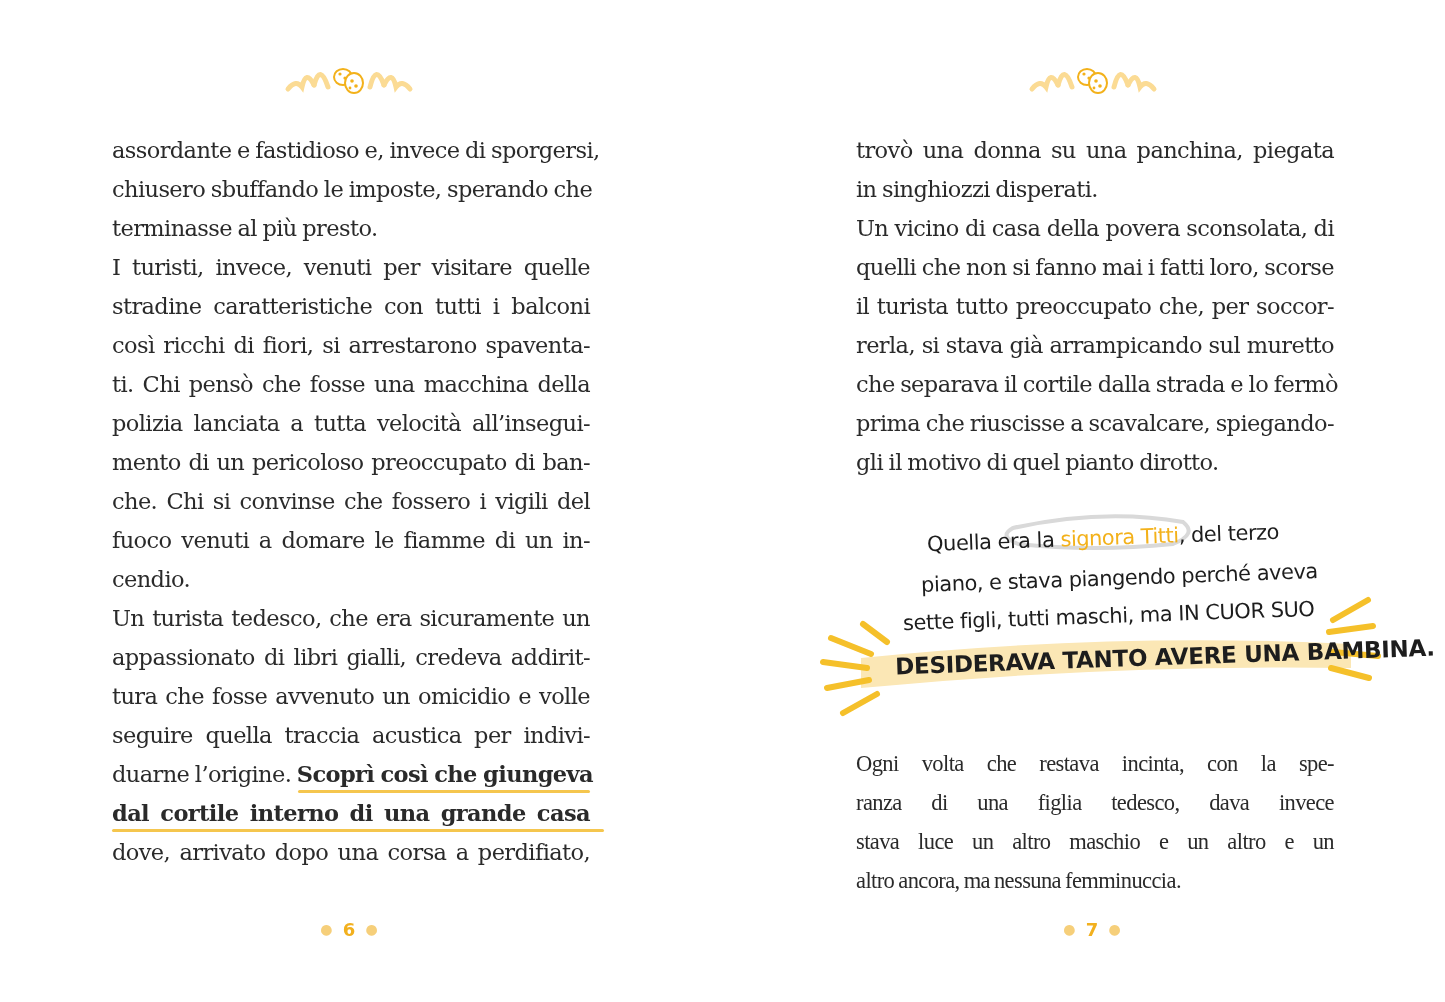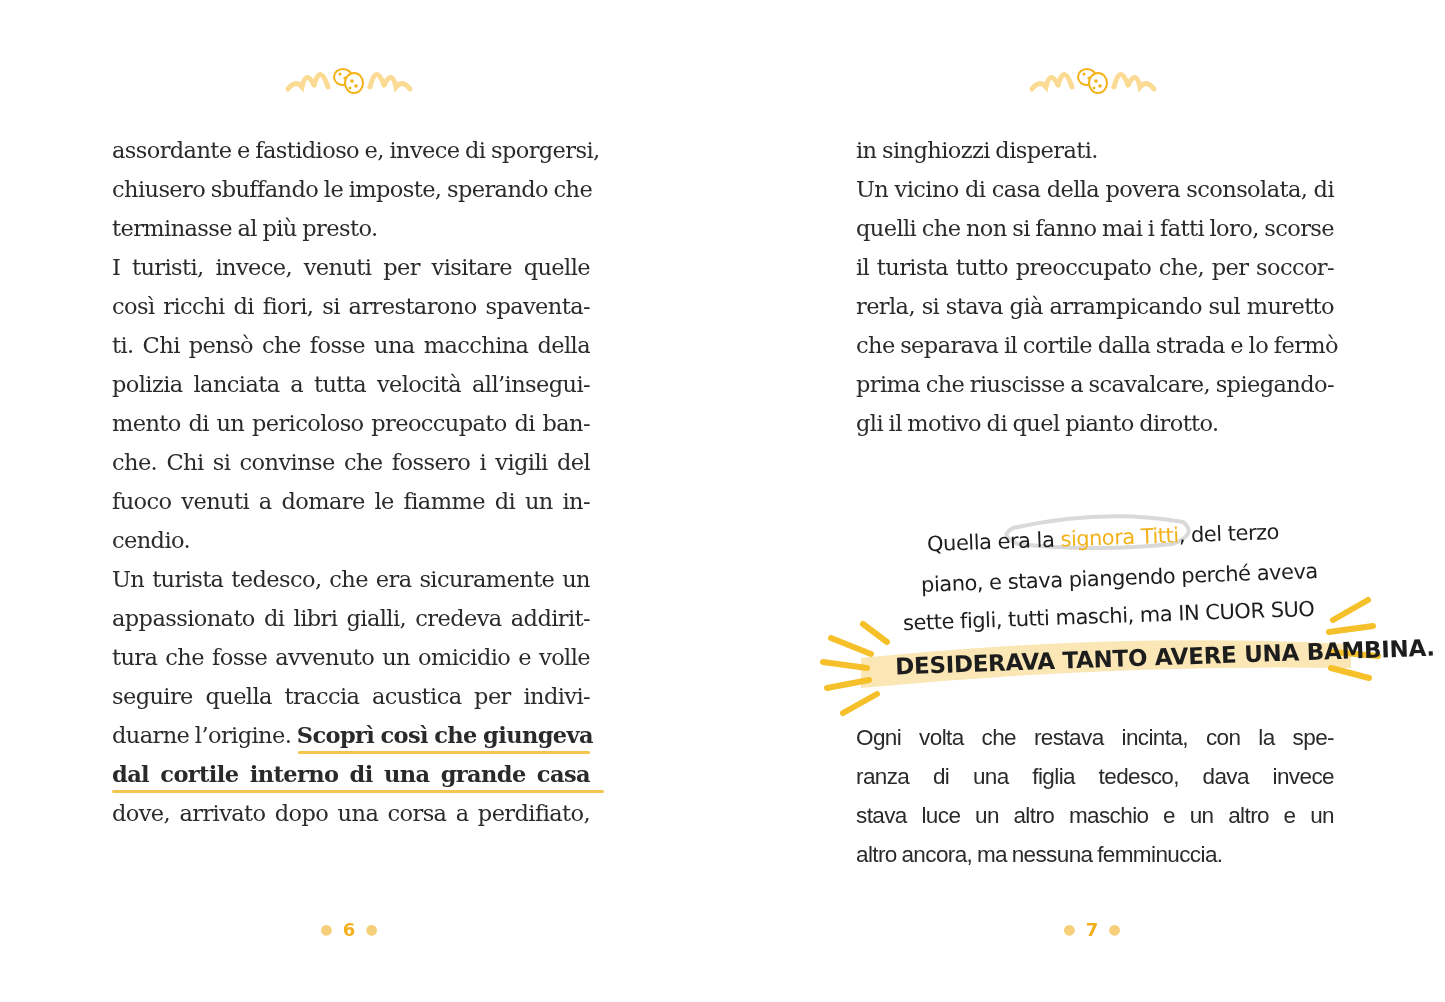--- a/index.html
+++ b/index.html
@@ -35,22 +35,22 @@
     .dot { color: #f6cf7a; font-size: 14px; vertical-align: 2px; }
     .quote-box { position: absolute; left: 90px; top: 495px; width: 570px; height: 210px; }
     .quote-box svg.bg { position: absolute; left: 0; top: 0; }
     .q-line {
       position: absolute; white-space: nowrap;
       font-family: "DejaVu Sans", sans-serif; font-size: 21px; color: #1d1d1d;
       letter-spacing: -0.5px;
     }
     .q-line .hl { color: #f3b11a; }
     .q-line.big { font-weight: bold; font-size: 23px; letter-spacing: -0.3px; }
-    .after-quote { position: absolute; left: 133px; top: 705px; width: 478px;
-      font-family: Liberation Sans, sans-serif; font-size: 22.5px; line-height: 39px; color: #2a2a2a; }
+    .after-quote { position: absolute; left: 133px; top: 731px; width: 478px;
+      font-family: Liberation Serif, serif; font-size: 22.5px; line-height: 39px; color: #2a2a2a; }
   </style>
 </head>
 <body>
 
 <div class="page left">
   <svg class="ornament" viewBox="0 0 130 40">
     <g fill="none" stroke="#fbdb94" stroke-width="5" stroke-linecap="round">
       <path d="M4 30 Q12 20 18 28 Q22 10 30 26"></path>
       <path d="M30 26 Q36 4 44 28"></path>
       <path d="M86 28 Q92 4 100 26"></path>
@@ -67,20 +67,21 @@
         <circle cx="72" cy="27" r="1.8"></circle>
         <circle cx="66" cy="29" r="1.4"></circle>
     </g>
   </svg>
 
   <div class="body-text">
     <span class="line">assordante e fastidioso e, invece di sporgersi,</span>
     <span class="line">chiusero sbuffando le imposte, sperando che</span>
     <span class="line last">terminasse al più presto.</span>
     <span class="line">I turisti, invece, venuti per visitare quelle</span>
+    <span class="line">stradine caratteristiche con tutti i balconi</span>
     <span class="line">così ricchi di fiori, si arrestarono spaventa-</span>
     <span class="line">ti. Chi pensò che fosse una macchina della</span>
     <span class="line">polizia lanciata a tutta velocità all’insegui-</span>
     <span class="line">mento di un pericoloso preoccupato di ban-</span>
     <span class="line">che. Chi si convinse che fossero i vigili del</span>
     <span class="line">fuoco venuti a domare le fiamme di un in-</span>
     <span class="line last">cendio.</span>
     <span class="line">Un turista tedesco, che era sicuramente un</span>
     <span class="line">appassionato di libri gialli, credeva addirit-</span>
     <span class="line">tura che fosse avvenuto un omicidio e volle</span>
@@ -112,20 +113,21 @@
     <g fill="#f3b11a">
       <circle cx="56" cy="15" r="1.6"></circle>
         <circle cx="61" cy="19" r="1.6"></circle>
       <circle cx="68" cy="22" r="1.8"></circle>
         <circle cx="72" cy="27" r="1.8"></circle>
         <circle cx="66" cy="29" r="1.4"></circle>
     </g>
   </svg>
 
   <div class="body-text">
+    <span class="line">trovò una donna su una panchina, piegata</span>
     <span class="line last">in singhiozzi disperati.</span>
     <span class="line">Un vicino di casa della povera sconsolata, di</span>
     <span class="line">quelli che non si fanno mai i fatti loro, scorse</span>
     <span class="line">il turista tutto preoccupato che, per soccor-</span>
     <span class="line">rerla, si stava già arrampicando sul muretto</span>
     <span class="line">che separava il cortile dalla strada e lo fermò</span>
     <span class="line">prima che riuscisse a scavalcare, spiegando-</span>
     <span class="line last">gli il motivo di quel pianto dirotto.</span>
   </div>
 

